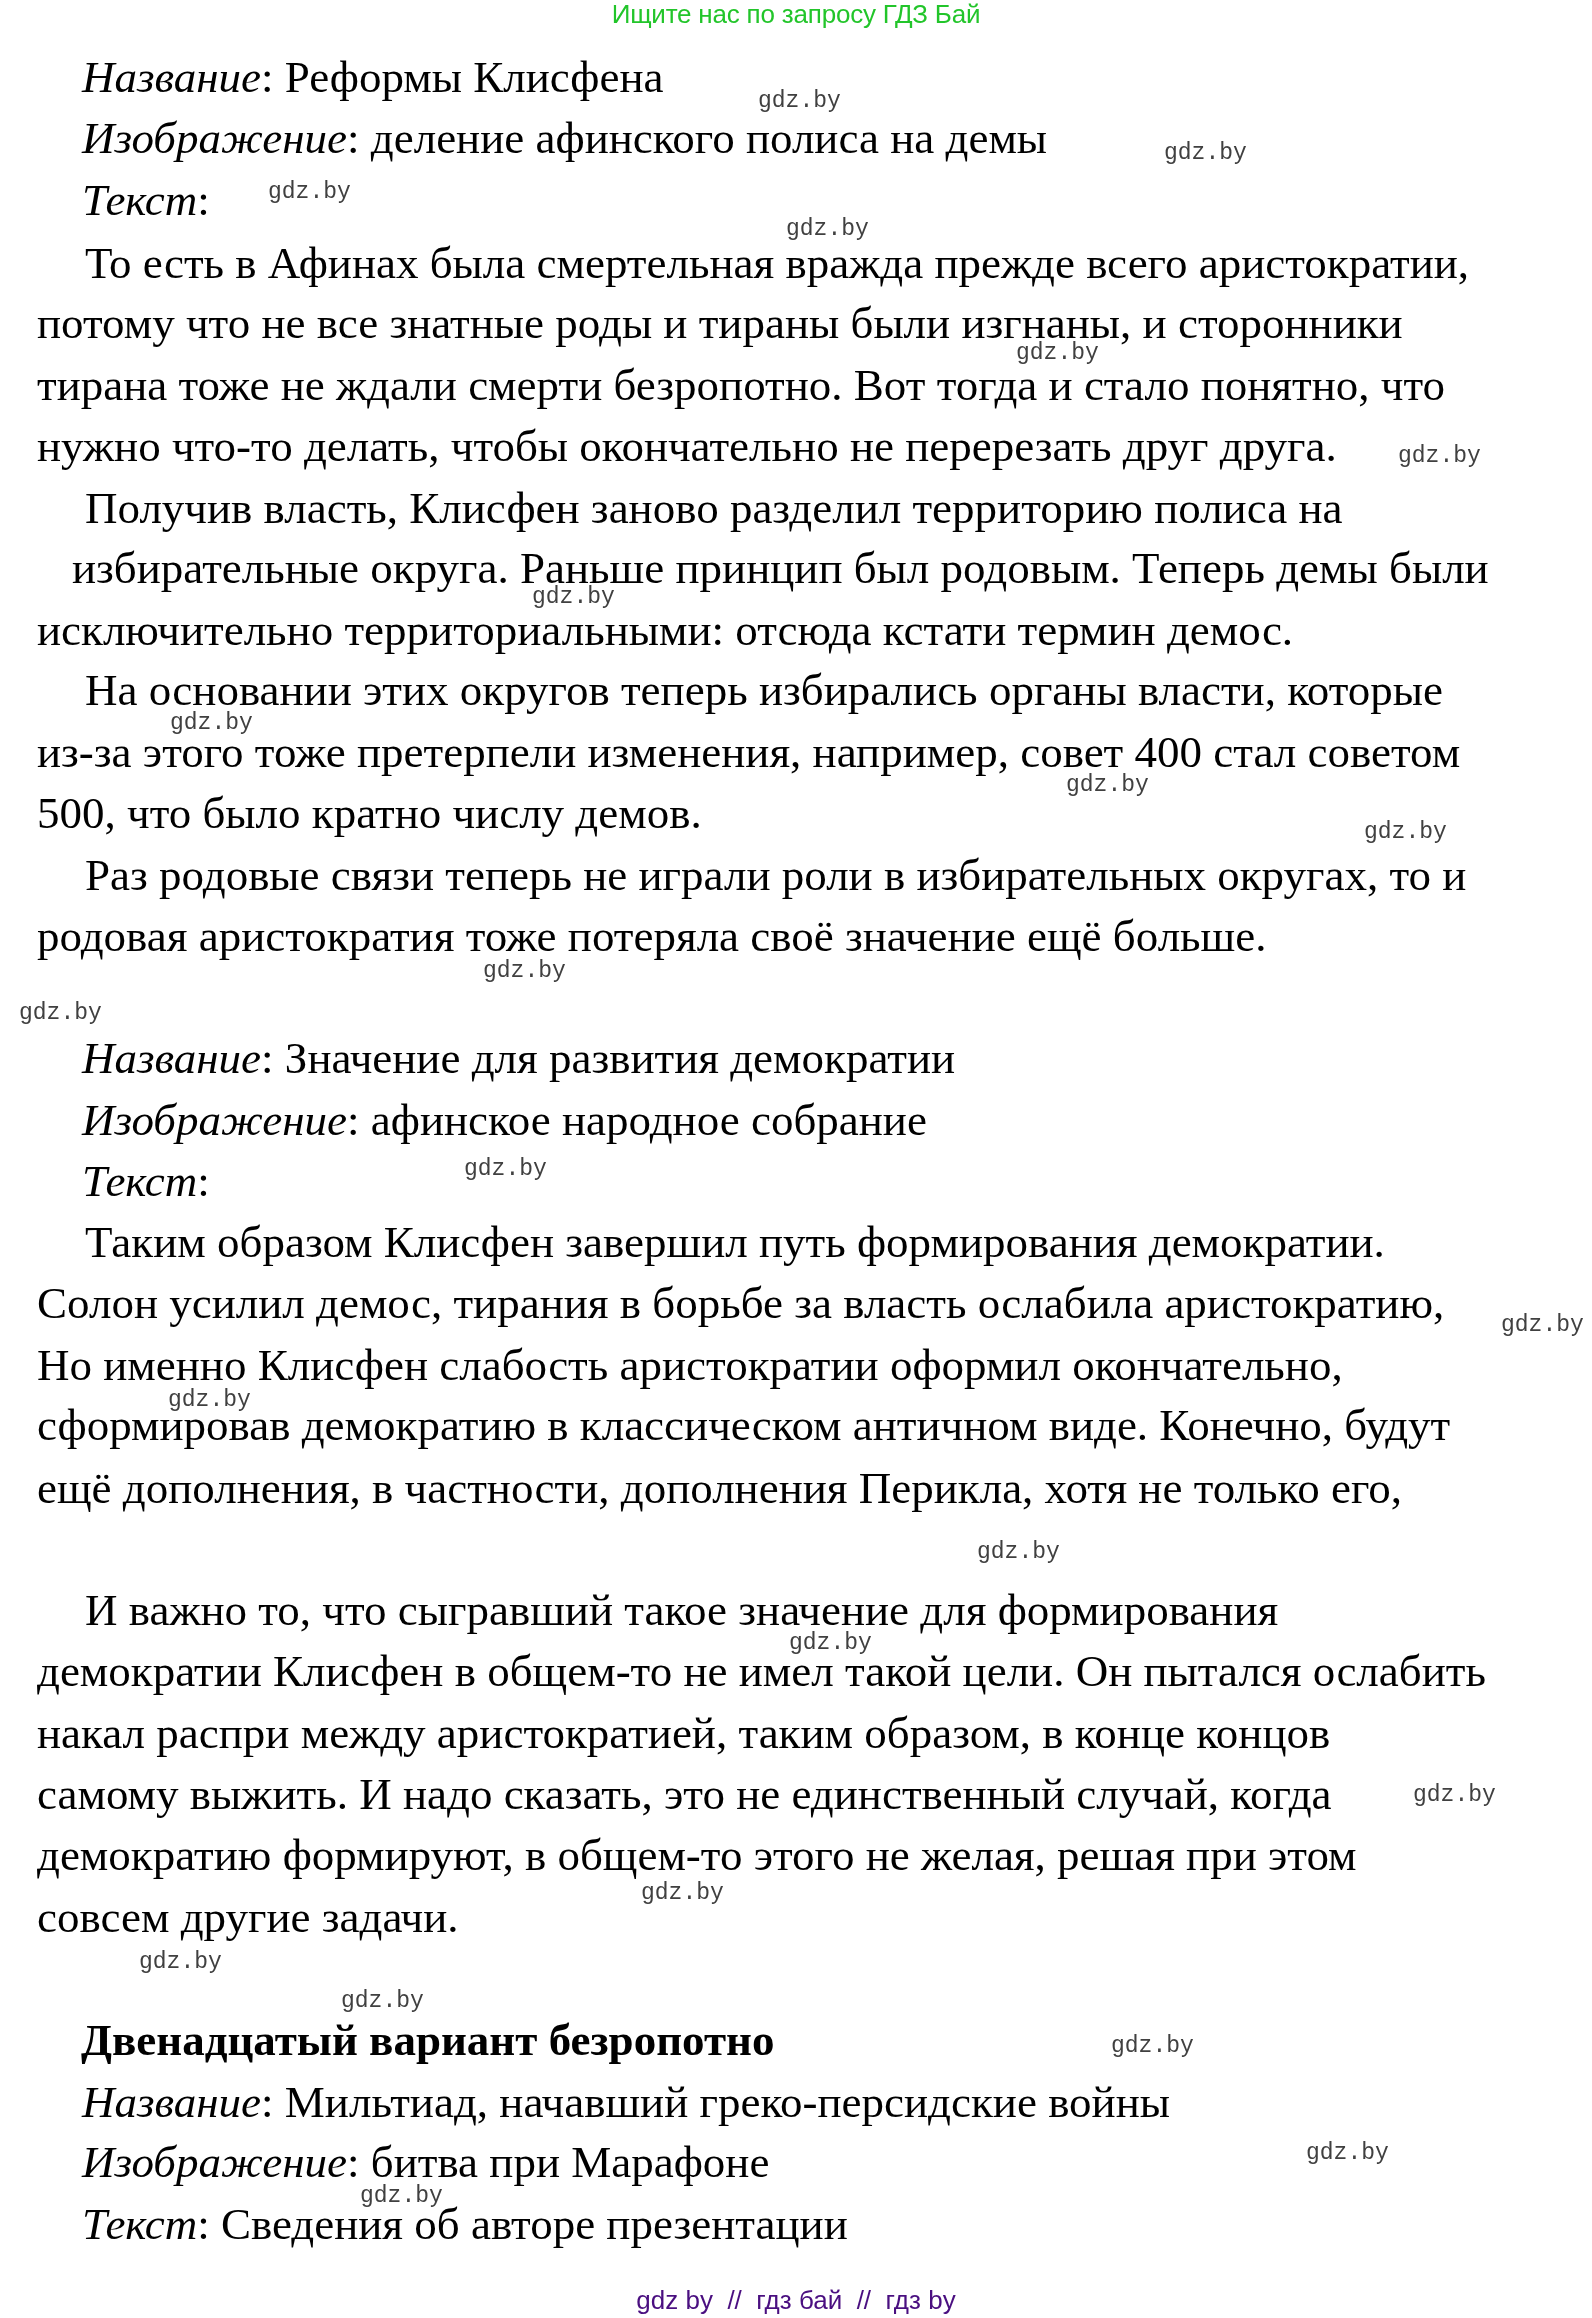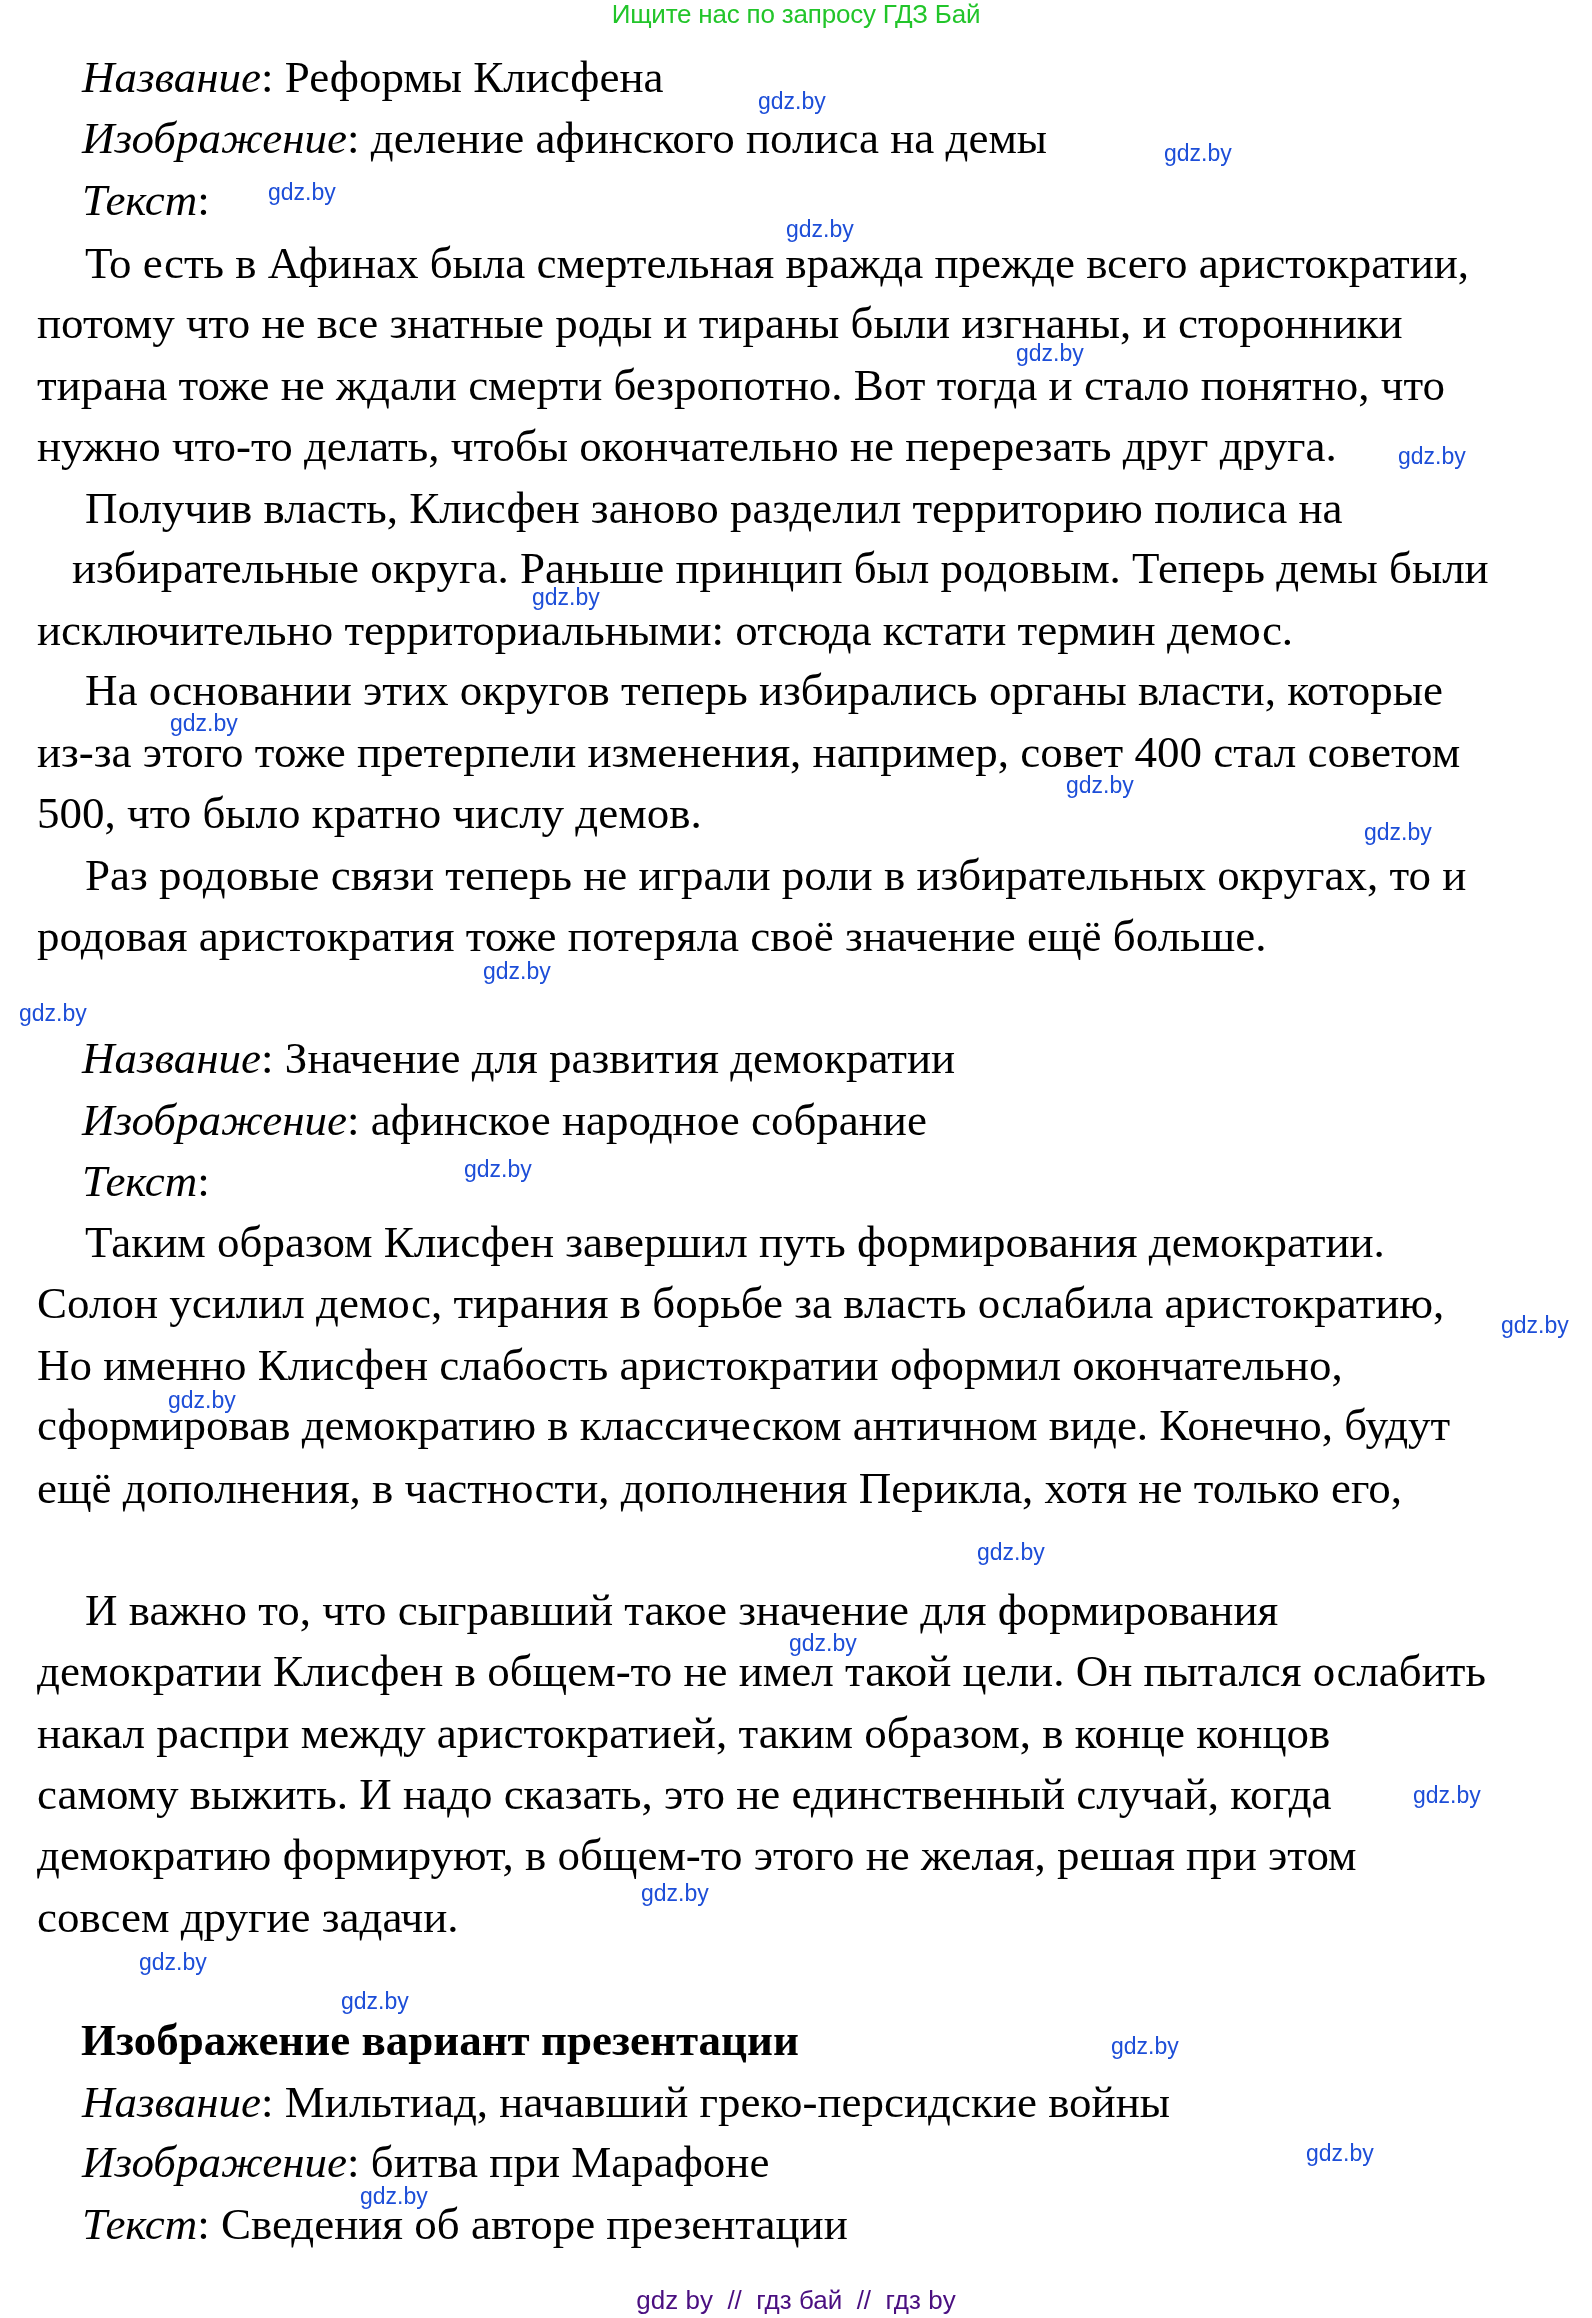--- a/index.html
+++ b/index.html
@@ -17,22 +17,22 @@
     }
     .line {
       position: absolute; white-space: pre;
       font-family: "Liberation Serif", "DejaVu Serif", serif; font-size: 45px; line-height: 45px;
       color: #000000;
     }
     .line .label { font-style: italic; }
     .line.heading { font-weight: bold; }
     .wm {
       position: absolute; white-space: pre;
-      font-family: Liberation Sans, sans-serif; font-size: 23px; line-height: 25.5px;
-      color: #1d4ed8;
+      font-family: Liberation Mono, monospace; font-size: 23px; line-height: 25.5px;
+      color: #404040;
     }
   </style>
 </head>
 <body>
 
 <div class="page">
 
   <div class="header-banner">Ищите нас по запросу ГДЗ Бай</div>
 
   <div class="line" style="left:82px; top:55px;"><span class="label">Название</span><span>: </span><span>Реформы Клисфена</span></div>
@@ -65,21 +65,21 @@
   <div class="line" style="left:37px; top:1403px;">сформировав демократию в классическом античном виде. Конечно, будут</div>
   <div class="line" style="left:37px; top:1466px;">ещё дополнения, в частности, дополнения Перикла, хотя не только его,</div>
 
   <div class="line" style="left:85px; top:1588px;">И важно то, что сыгравший такое значение для формирования</div>
   <div class="line" style="left:37px; top:1649px;">демократии Клисфен в общем-то не имел такой цели. Он пытался ослабить</div>
   <div class="line" style="left:37px; top:1711px;">накал распри между аристократией, таким образом, в конце концов</div>
   <div class="line" style="left:37px; top:1772px;">самому выжить. И надо сказать, это не единственный случай, когда</div>
   <div class="line" style="left:37px; top:1833px;">демократию формируют, в общем-то этого не желая, решая при этом</div>
   <div class="line" style="left:37px; top:1895px;">совсем другие задачи.</div>
 
-  <div class="line heading" style="left:81px; top:2018px;">Изображение вариант презентации</div>
+  <div class="line heading" style="left:81px; top:2018px;">Двенадцатый вариант безропотно</div>
   <div class="line" style="left:82px; top:2080px;"><span class="label">Название</span><span>: </span><span>Мильтиад, начавший греко-персидские войны</span></div>
   <div class="line" style="left:82px; top:2140px;"><span class="label">Изображение</span><span>: </span><span>битва при Марафоне</span></div>
   <div class="line" style="left:82px; top:2202px;"><span class="label">Текст</span><span>: </span><span>Сведения об авторе презентации</span></div>
 
   <div class="wm" style="left:758px; top:89px;">gdz.by</div>
   <div class="wm" style="left:1164px; top:141px;">gdz.by</div>
   <div class="wm" style="left:268px; top:180px;">gdz.by</div>
   <div class="wm" style="left:786px; top:217px;">gdz.by</div>
   <div class="wm" style="left:1016px; top:341px;">gdz.by</div>
   <div class="wm" style="left:1398px; top:444px;">gdz.by</div>

